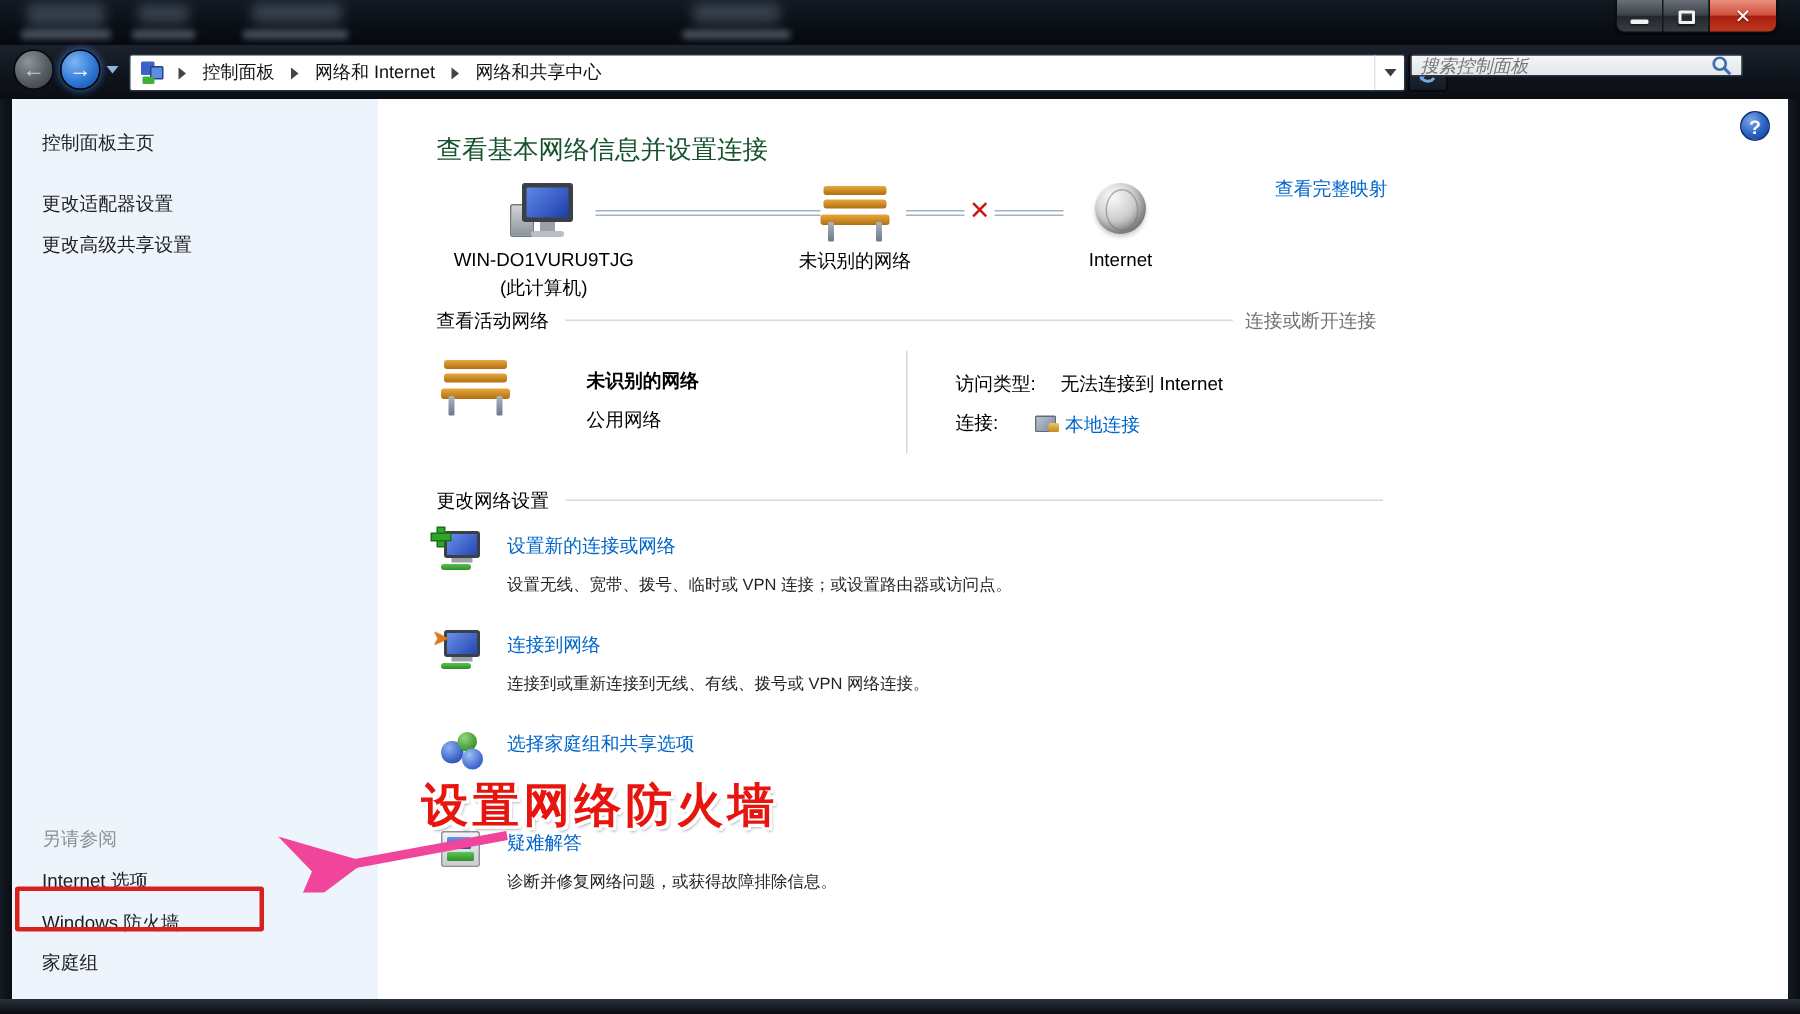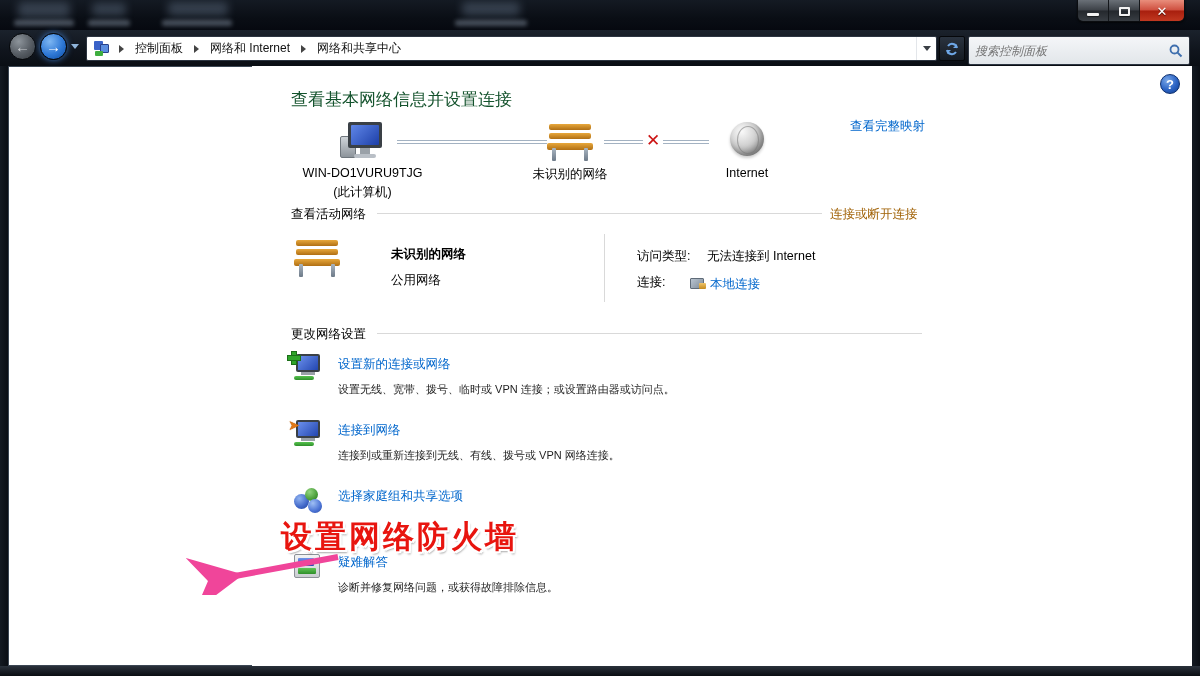--- a/index.html
+++ b/index.html
@@ -49,21 +49,21 @@
   .addr-icon { width:16px; height:16px; margin-left:7px; position:relative; }
   .addr-icon .sq1 { position:absolute; left:0; top:0; width:9px; height:9px; background:#3a62c8; border-radius:1px;}
   .addr-icon .sq2 { position:absolute; left:6px; top:3px; width:9px; height:9px; background:#5b8de0; border:1px solid #28408a; border-radius:1px;}
   .addr-icon .sq3 { position:absolute; left:1px; top:10px; width:8px; height:5px; background:#3fae3f; border-radius:1px;}
   .addr-dropdown { margin-left:auto; width:20px; height:100%; display:flex; align-items:center; justify-content:center; border-left:1px solid #e3e6ea; }
   .addr-dropdown .tri { width:0; height:0; border-left:4px solid transparent; border-right:4px solid transparent; border-top:5px solid #3a3f45; }
   .refresh-btn { position:absolute; left:939px; top:6px; width:26px; height:25px;
     background:linear-gradient(#2a333f,#151b23); border:1px solid #05070a; border-radius:2px;
     display:flex; align-items:center; justify-content:center; }
 
-  .searchbox { position:absolute; left:968px; top:6px; width:222px; height:29px;
+  .searchbox { position:absolute; left:940px; top:6px; width:222px; height:15px;
     background:linear-gradient(#f4f6f8,#e2e6ea); border:1px solid #2c3440; border-radius:2px;
     display:flex; align-items:center; }
   .searchbox input { flex:1; border:none; background:transparent; outline:none; font-family:inherit;
     font-size:12px; font-style:italic; color:#6a6f75; padding:0 6px; }
   .mag { margin-right:6px; }
 
   
   .winbody { position:absolute; left:8px; top:66px; width:1184px; height:600px; background:#fff; box-shadow:0 0 0 1px #3c4754 inset; }
   .sidebar { position:absolute; left:0; top:0; width:244px; height:600px; background:#eef4fb; }
   .content { position:absolute; left:244px; top:0; width:940px; height:600px; background:#fff; }
@@ -99,21 +99,21 @@
   .globe { position:absolute; width:34px; height:34px; border-radius:50%;
     background:radial-gradient(circle at 35% 28%, #fafafa, #cfcfcf 45%, #9b9b9b 80%, #848484);
     box-shadow:inset -3px -4px 6px rgba(0,0,0,.25), 0 2px 3px rgba(0,0,0,.2); }
   .globe::after { content:""; position:absolute; left:7px; top:4px; width:20px; height:26px; border-radius:50%;
     border:1px solid rgba(120,120,120,.55); }
 
   
   .section-head { position:absolute; font-size:12.5px; color:#000; }
   .section-rule { position:absolute; height:1px; background:#d9d9d9; }
   .content a.task { color:#0066cc; text-decoration:none; cursor:pointer; font-size:12.5px; }
-  .right-link { position:absolute; font-size:12.5px; color:#a16207; cursor:pointer; }
+  .right-link { position:absolute; font-size:12.5px; color:#737373; cursor:pointer; }
 
   .bold-name { font-weight:bold; font-size:12.5px; color:#000; }
   .plain { font-size:12.5px; color:#000; }
   .vdivider { position:absolute; width:1px; background:#d9d9d9; }
   .kv-label { font-size:12.5px; color:#000; }
 
   .task-item-title { position:absolute; font-size:12.5px; color:#0066cc; cursor:pointer; }
   .task-item-desc { position:absolute; font-size:11px; color:#1f1f1f; }
 
   
@@ -218,20 +218,31 @@
         <line x1="8.6" y1="8.6" x2="12.5" y2="12.5" stroke="#3f6fae" stroke-width="2"></line>
       </svg>
     </div>
   </div>
 
   <div class="frame-side" style="left:0"></div>
   <div class="frame-side" style="left:1192px"></div>
 
   <div class="winbody">
 
+    <div class="sidebar">
+      <div class="side-link" style="top:21px">控制面板主页</div>
+      <div class="side-link" style="top:62px">更改适配器设置</div>
+      <div class="side-link" style="top:89px">更改高级共享设置</div>
+
+      <div class="side-gray" style="top:485px">另请参阅</div>
+      <div class="side-link" style="top:513px">Internet 选项</div>
+      <div class="side-link" style="top:541px">Windows 防火墙</div>
+      <div class="side-link" style="top:568px">家庭组</div>
+      <div class="red-box"></div>
+    </div>
 
     <div class="content">
       <div class="help-icon">?</div>
       <h1 class="page-title">查看基本网络信息并设置连接</h1>
 
       <div class="pc-icon" style="left:88px; top:56px">
         <div class="pc-base"></div>
           <div class="pc-screen"></div>
           <div class="pc-stand"></div>
           <div class="pc-foot"></div>

